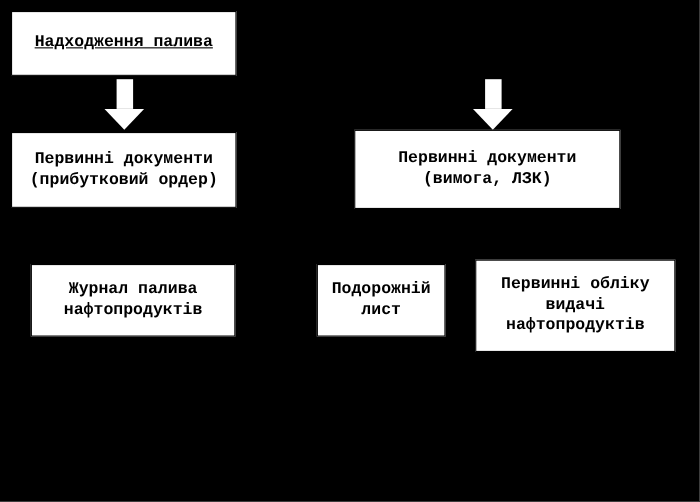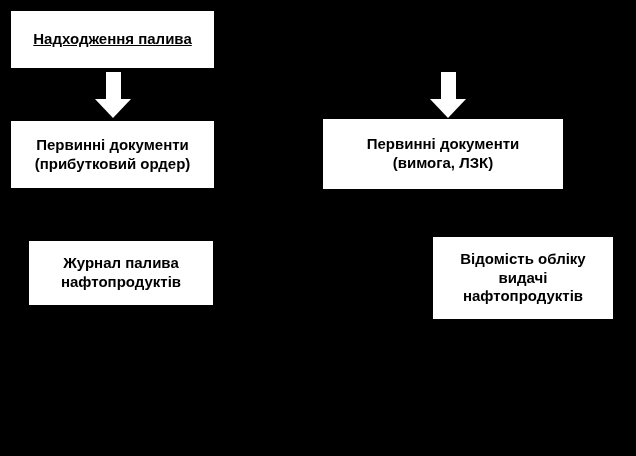--- a/index.html
+++ b/index.html
@@ -4,21 +4,21 @@
 <style>
   html, body {
     margin: 0;
     padding: 0;
   }
   .canvas {
     position: relative;
     width: 636px;
     height: 456px;
     background: #000000;
-    font-family: Liberation Sans, sans-serif;
+    font-family: Liberation Mono, monospace;
     overflow: hidden;
   }
   .box {
     position: absolute;
     background: #ffffff;
     border: 1px solid #000000;
     box-sizing: border-box;
     display: flex;
     align-items: center;
     justify-content: center;
@@ -85,19 +85,21 @@
 
   <div class="box pos-intake-docs">Первинні документи
 (прибутковий ордер)</div>
 
   <div class="box pos-expense-docs">Первинні документи
 (вимога, ЛЗК)</div>
 
   <div class="box pos-journal">Журнал палива
 нафтопродуктів</div>
 
+  <div class="box pos-waybill">Подорожній
+лист</div>
 
-  <div class="box pos-vidomist">Відомість обліку
+  <div class="box pos-vidomist">Первинні обліку
 видачі
 нафтопродуктів</div>
 
 
 </div>
 
 </body></html>

